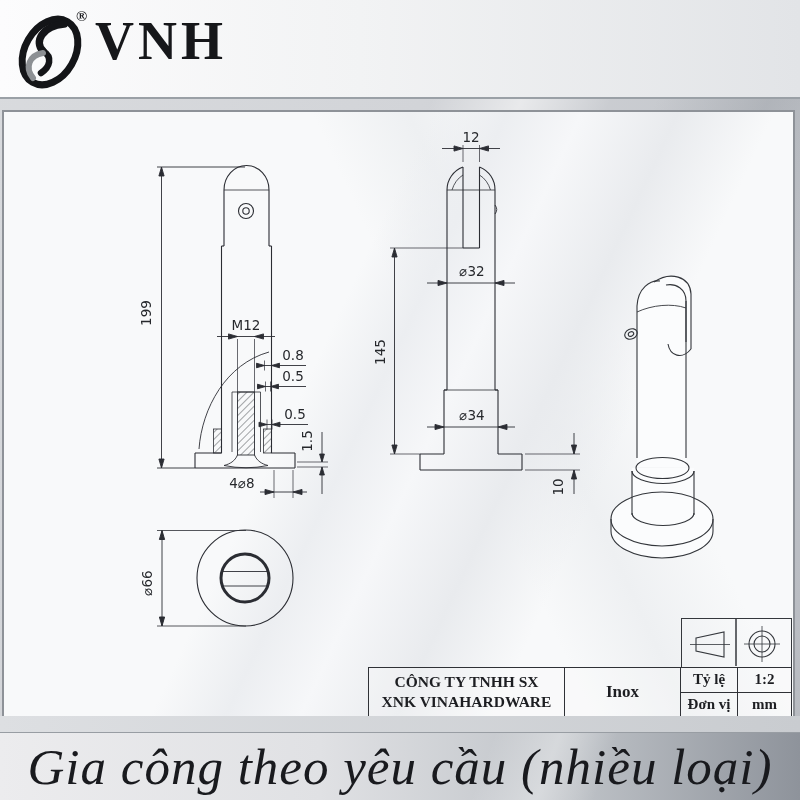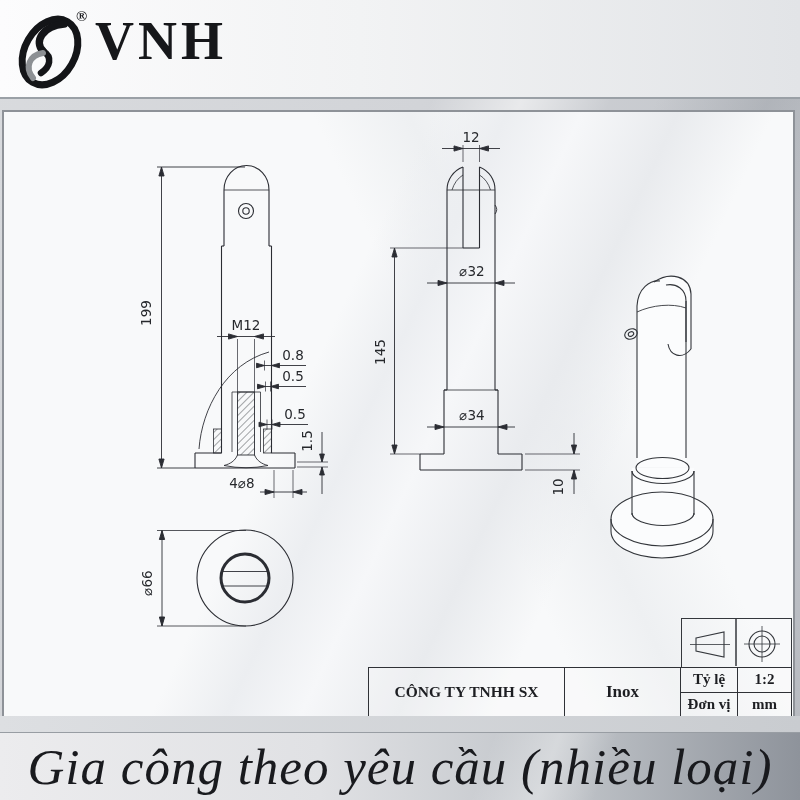--- a/index.html
+++ b/index.html
@@ -282,20 +282,21 @@
         <circle cx="80" cy="25" r="8"></circle>
         <line x1="62" y1="25" x2="98" y2="25" stroke-width="0.8"></line>
         <line x1="80" y1="7" x2="80" y2="43" stroke-width="0.8"></line>
       </g>
     </svg>
   </div>
 
   <div id="tblock">
     <div id="tb-company" class="tb-cell">
       <div>CÔNG TY TNHH SX</div>
+      <div>XNK VINAHARDWARE</div>
     </div>
     <div id="tb-material" class="tb-cell">Inox</div>
     <div id="tb-labels" class="tb-cell tb-col">
       <div class="tb-row">Tỷ lệ</div>
       <div class="tb-row">Đơn vị</div>
     </div>
     <div id="tb-values" class="tb-cell tb-col">
       <div class="tb-row">1:2</div>
       <div class="tb-row">mm</div>
     </div>

